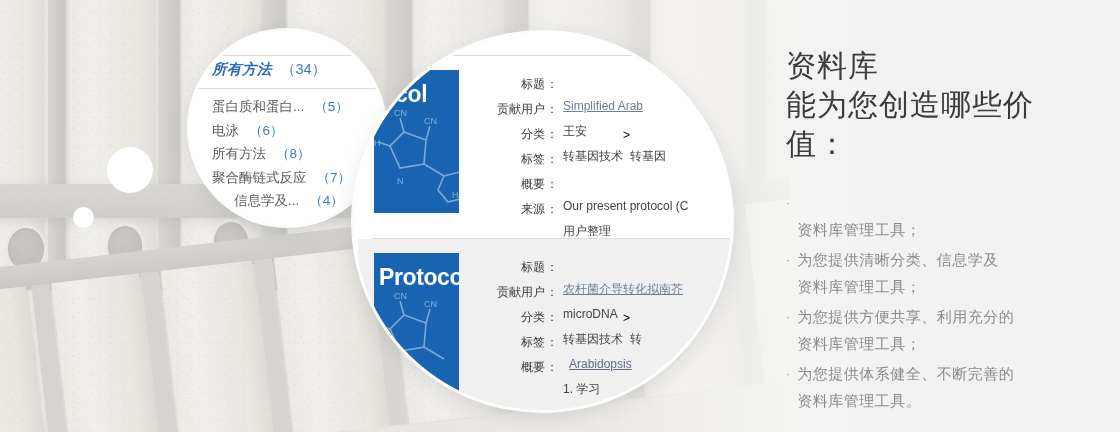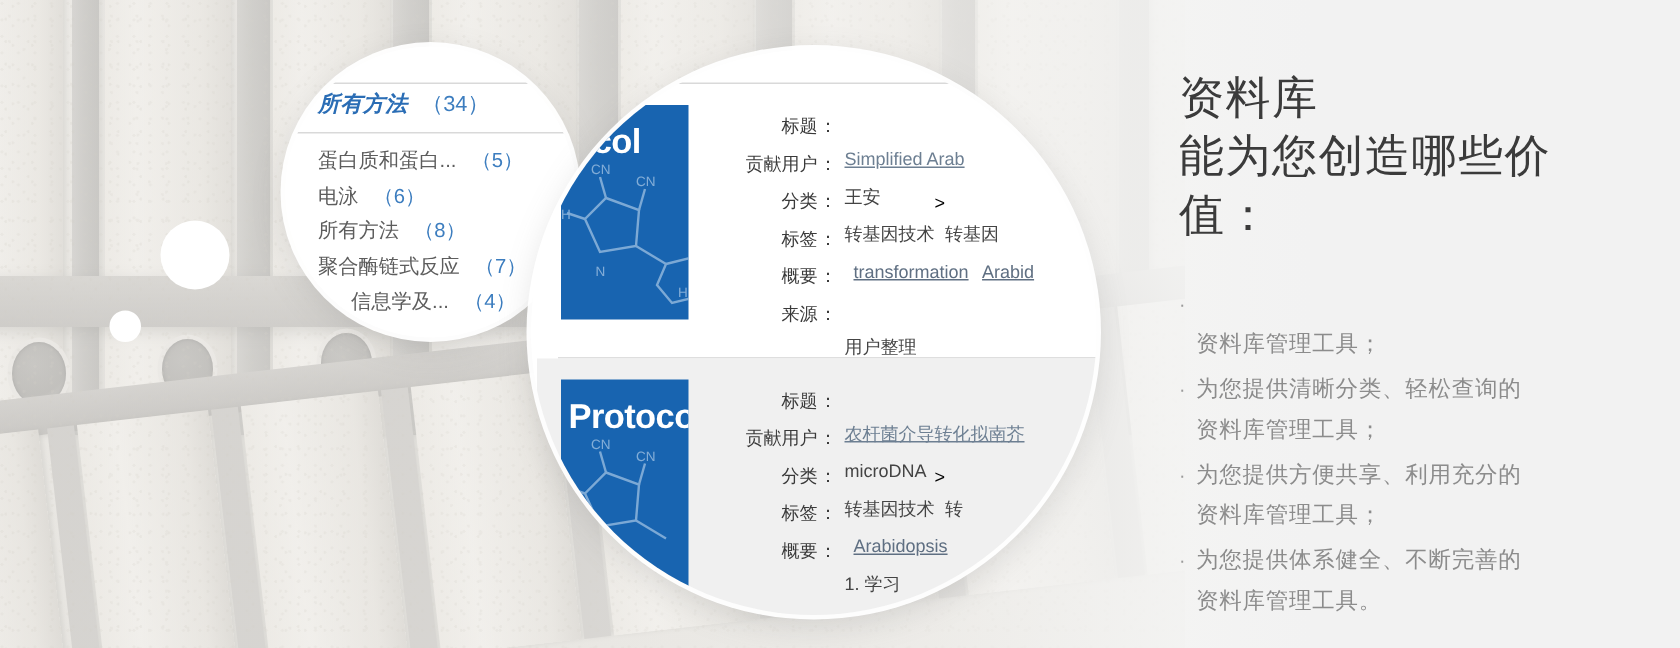--- a/index.html
+++ b/index.html
@@ -252,27 +252,25 @@
           <div class="mrow">
             <span class="mlab">分类</span>
             <span class="mcolon">：</span>
             <span class="mval">转基因技术</span>
             <span class="gt">&gt;</span>
             <span class="mval">转基因</span>
           </div>
           <div class="mrow">
             <span class="mlab">标签</span>
             <span class="mcolon">：</span>
-            <span class="mval tagwrap" style="margin-left:6px;">
-              <a href="#">transformation</a><a href="#">Arabid</a>
-            </span>
           </div>
           <div class="mrow">
             <span class="mlab">概要</span>
             <span class="mcolon">：</span>
+            <span class="mval">Our present protocol (C</span>
           </div>
           <div class="mrow">
             <span class="mlab">来源</span>
             <span class="mcolon">：</span>
             <span class="mval">用户整理</span>
           </div>
         </div>
       </div>
 
       <div class="card-sep"></div>
@@ -342,21 +340,21 @@
         <span class="bdot">·</span>
         <span class="btext">
           <br>
           <span>资料库管理工具；</span>
         </span>
       </div>
 
       <div class="bullet">
         <span class="bdot">·</span>
         <span class="btext">
-          <span>为您提供清晰分类、轻松查询的</span><br>
+          <span>为您提供清晰分类、信息学及</span><br>
           <span>资料库管理工具；</span>
         </span>
       </div>
 
       <div class="bullet">
         <span class="bdot">·</span>
         <span class="btext">
           <span>为您提供方便共享、利用充分的</span><br>
           <span>资料库管理工具；</span>
         </span>

